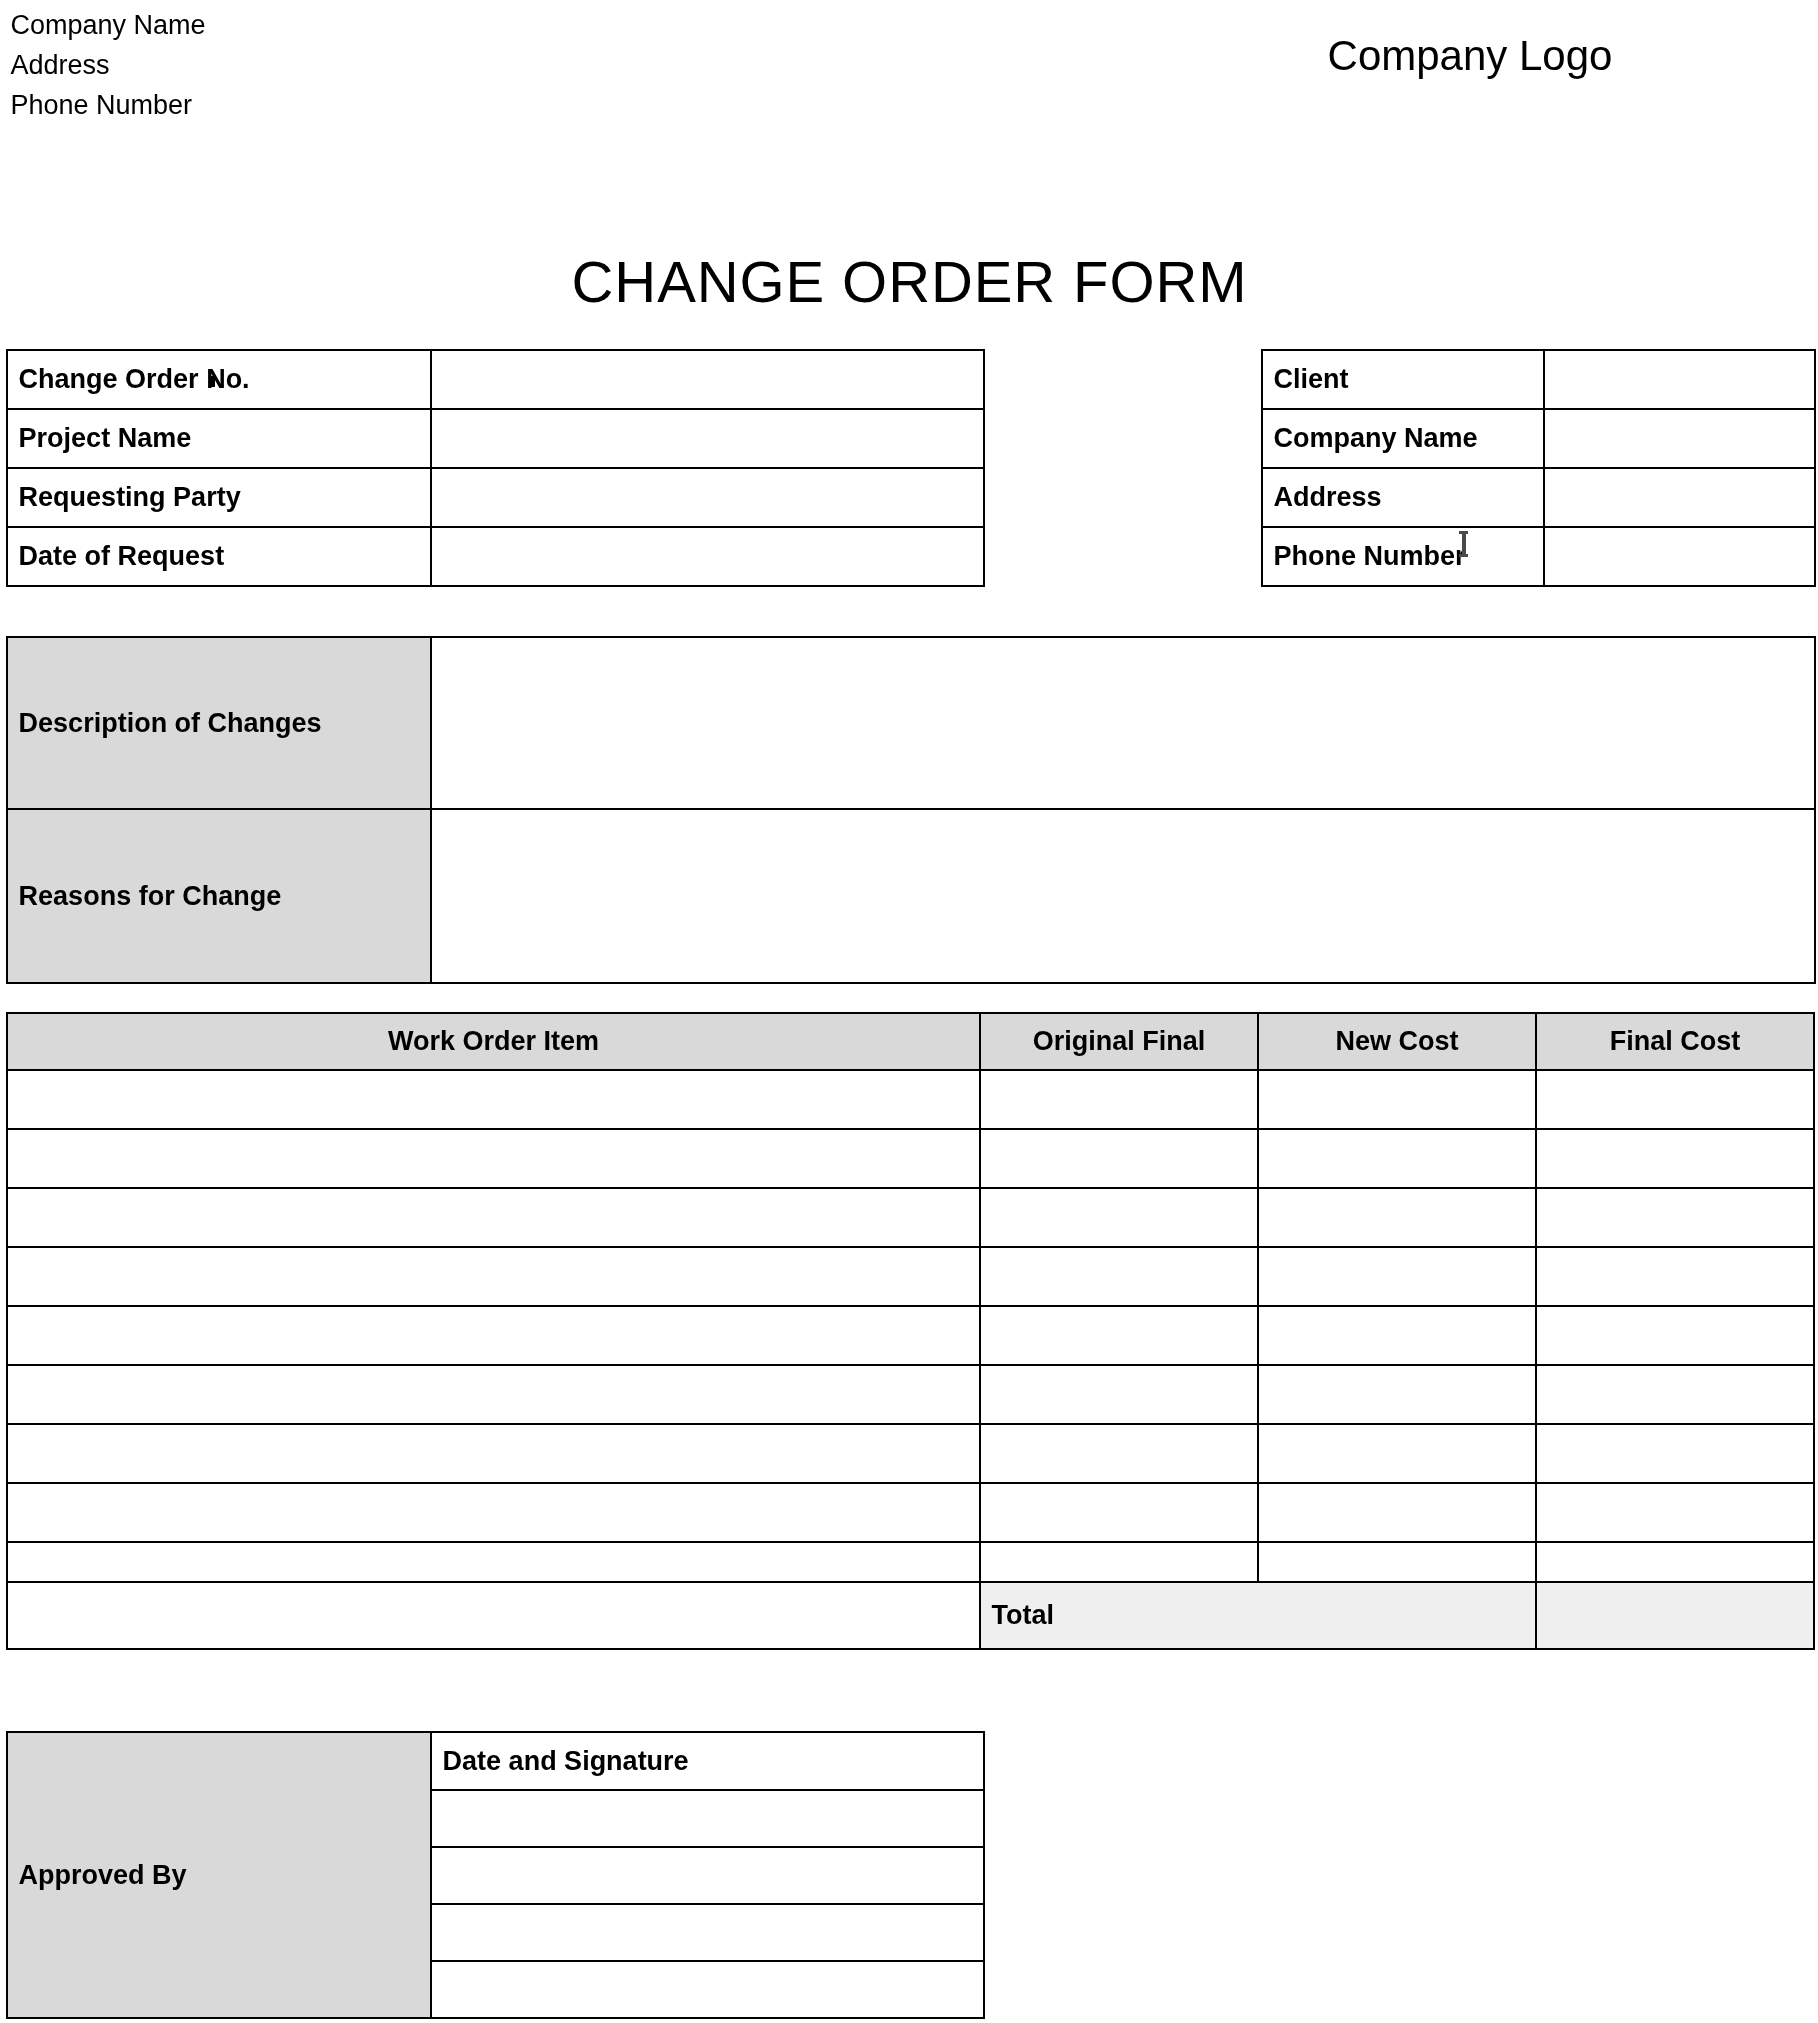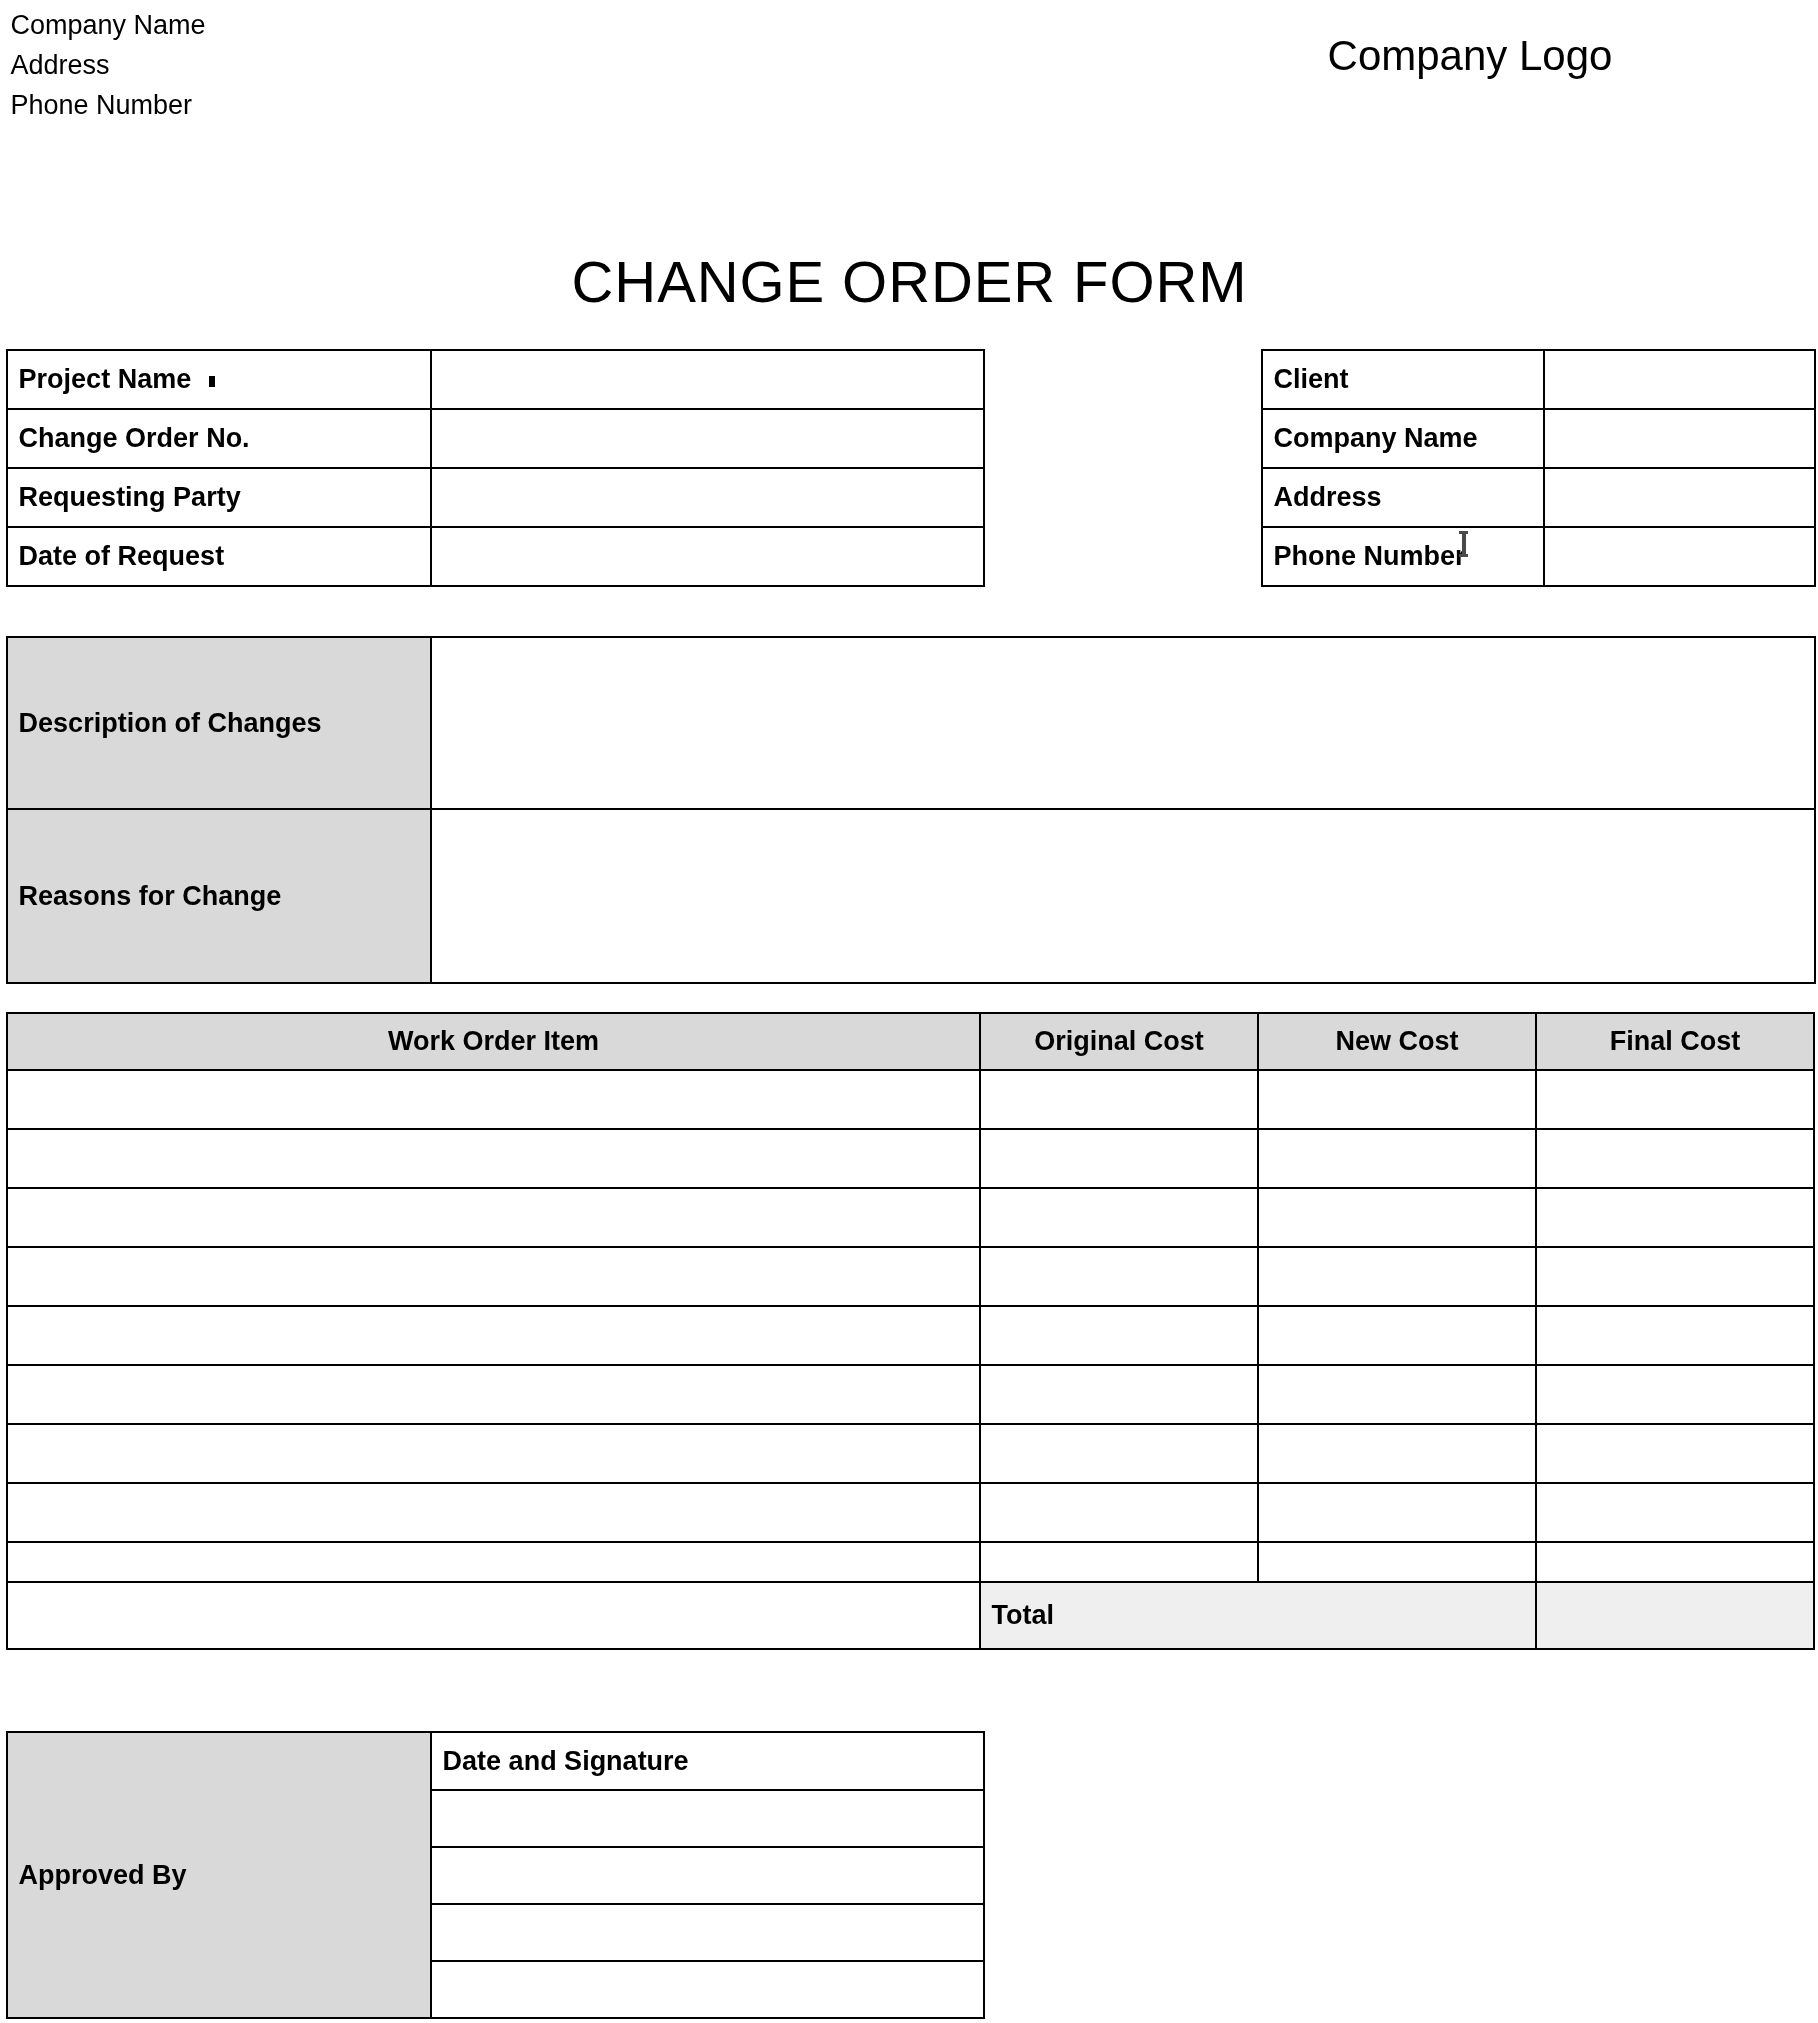--- a/index.html
+++ b/index.html
@@ -68,25 +68,25 @@
 
   <div class="form-title">CHANGE ORDER FORM</div>
 
   <table class="project-table">
     <colgroup>
         <col style="width:424px">
         <col style="width:553px">
       </colgroup>
     <tbody>
         <tr>
+      <td class="lbl">Change Order No.</td>
+      <td class="val"></td>
+    </tr>
+    <tr>
       <td class="lbl">Project Name</td>
-      <td class="val"></td>
-    </tr>
-    <tr>
-      <td class="lbl">Change Order No.</td>
       <td class="val"></td>
     </tr>
     <tr>
       <td class="lbl">Requesting Party</td>
       <td class="val"></td>
     </tr>
     <tr>
       <td class="lbl">Date of Request</td>
       <td class="val"></td>
     </tr>
@@ -138,21 +138,21 @@
   <table class="work-table">
     <colgroup>
       <col style="width:973px">
         <col style="width:278px">
         <col style="width:278px">
         <col style="width:278px">
     </colgroup>
     <thead>
       <tr class="header-row">
         <th>Work Order Item</th>
-        <th>Original Cost</th>
+        <th>Original Final</th>
         <th>New Cost</th>
         <th>Final Cost</th>
       </tr>
     </thead>
     <tbody id="work-body">
         <tr class="work-data-row">
           <td></td>
           <td></td>
           <td></td>
           <td></td>

